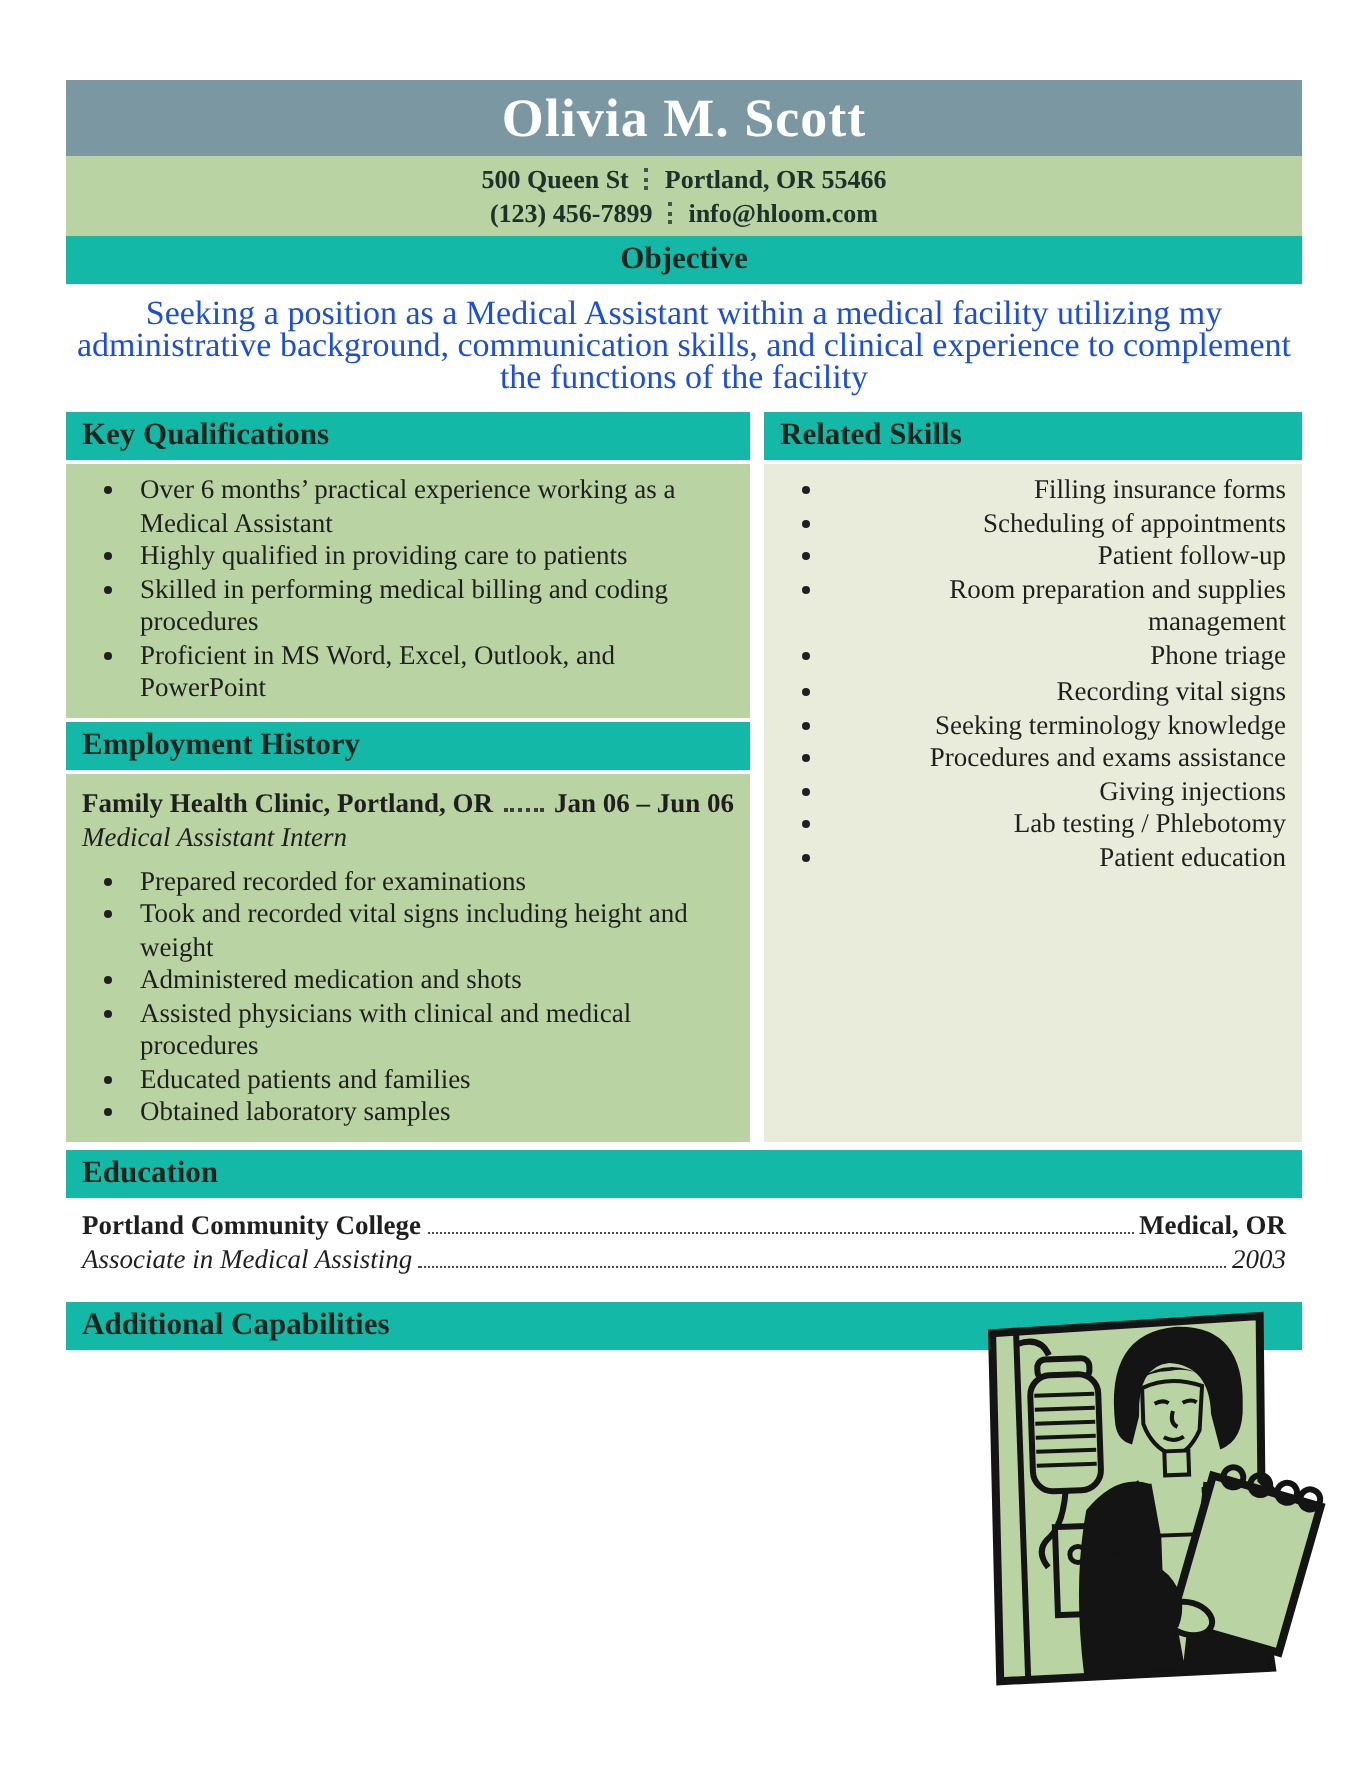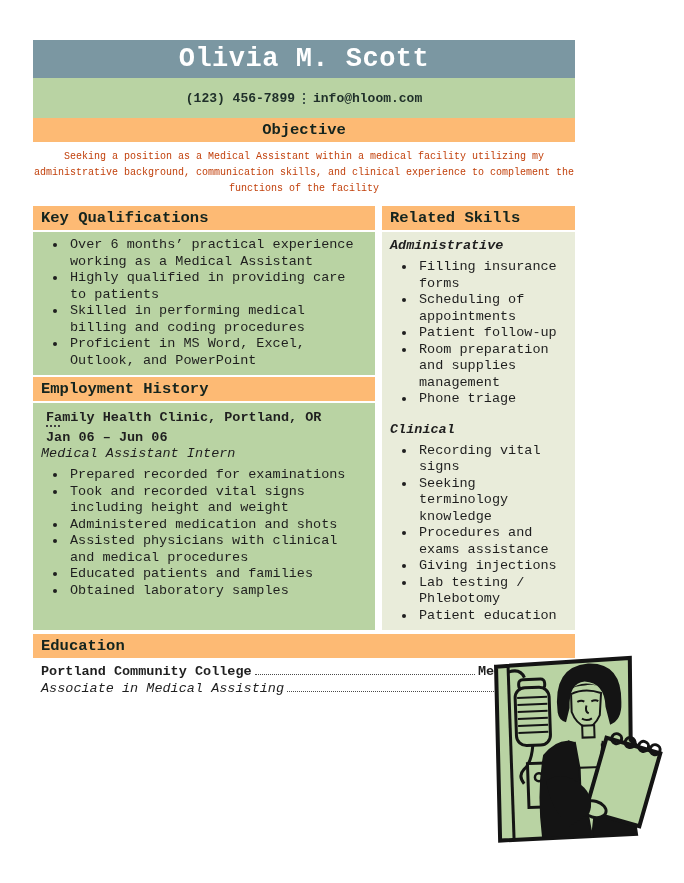--- a/index.html
+++ b/index.html
@@ -1,62 +1,62 @@
 <!DOCTYPE html>
 <html><head>
 <meta charset="utf-8">
 <style>
   * { box-sizing: border-box; }
   html,body { margin:0; padding:0; background:#ffffff; }
   .page {
     position:relative; width:684px; height:883px; background:#ffffff;
     font-family:"Liberation Serif", serif; color:#1f1f1f; overflow:hidden;
   }
-  .content { position:absolute; left:33px; top:40px; width:542px;font-family:Liberation Mono, monospace; }
+  .content { position:absolute; left:33px; top:40px; width:618px; }
 
   
   .name-bar {
     background:#7b97a2; height:38px; display:flex; align-items:center; justify-content:center;
   }
   .name-bar h1 {
     margin:0; color:#ffffff; font-size:27px; font-weight:bold; letter-spacing:0.5px;
   }
   .contact-bar {
     background:#b9d3a3; height:40px; display:flex; flex-direction:column;
     align-items:center; justify-content:center; font-weight:bold; font-size:13px; color:#20302a;
   }
   .contact-line { display:flex; align-items:center; line-height:17px; }
   .vsep {
     display:inline-block; width:0; height:11px; border-left:2px dotted #41554b; margin:0 8px;
   }
   .section-bar {
-    background:#fdba74; height:24px; display:flex; align-items:center;
+    background:#14b8a6; height:24px; display:flex; align-items:center;
     font-weight:bold; font-size:15.5px; color:#14241e; padding:0 8px;
   }
   .section-bar.centered { justify-content:center; }
 
   
   .objective-text {
-    text-align:center; font-size:10px; line-height:16px; margin:7px 0 9px 0; color:#c2410c;
+    text-align:center; font-size:17px; line-height:16px; margin:7px 0 9px 0; color:#1d4ed8;
   }
 
   
   .columns { display:flex; align-items:stretch; }
   .col-left  { width:342px; display:flex; flex-direction:column; }
   .col-gutter{ width:7px; }
-  .col-right { flex:1; display:flex; flex-direction:column; }
+  .col-right { flex:1; display:flex; flex-direction:column;text-align:right; }
   .panel-green { background:#b9d3a3; padding:3px 8px 6px 8px; }
   .panel-cream { background:#e9ecda; padding:3px 8px 6px 8px; }
   .grow { flex:1; }
   .gap2 { height:2px; }
 
   ul.blist { margin:2px 0 0 0; padding-left:26px; font-size:13.5px; line-height:16.5px; }
   ul.blist li { padding-left:3px; margin:0; }
 
-  .employer-line { display:flex; align-items:baseline; font-weight:bold; font-size:13.5px; margin-top:4px;flex-direction:column; }
+  .employer-line { display:flex; align-items:baseline; font-weight:bold; font-size:13.5px; margin-top:4px; }
   .leader { flex:1; border-bottom:2px dotted #3d3d3d; margin:0 5px 3px 5px; min-width:14px; }
   .role-line { font-style:italic; font-size:13.5px; margin:1px 0 6px 0; }
   .group-label { font-style:italic; font-weight:bold; font-size:13.5px; margin:3px 0 6px 0; }
   .group-label.second { margin-top:14px; }
 
   
   .edu-block { padding:5px 8px 8px 8px; }
   .edu-line { display:flex; align-items:baseline; font-size:13.5px; line-height:17px; }
   .edu-line .bold { font-weight:bold; }
   .edu-line .italic { font-style:italic; }
@@ -72,20 +72,25 @@
 <body>
 
 <div class="page">
   <div class="content">
 
     <div class="name-bar">
       <h1>Olivia M. Scott</h1>
     </div>
 
     <div class="contact-bar">
+      <div class="contact-line">
+        <span>500 Queen St</span>
+        <span class="vsep"></span>
+        <span>Portland, OR 55466</span>
+      </div>
       <div class="contact-line">
         <span>(123) 456-7899</span>
         <span class="vsep"></span>
         <span>info@hloom.com</span>
       </div>
     </div>
 
     <div class="section-bar centered">
       <span>Objective</span>
     </div>
@@ -130,29 +135,27 @@
       </div>
 
       <div class="col-gutter"></div>
 
       <div class="col-right">
         <div class="section-bar">
           <span>Related Skills</span>
         </div>
         <div class="gap2"></div>
         <div class="panel-cream grow">
-          <div class="group-label">Administrative</div>
           <ul class="blist">
               <li>Filling insurance forms</li>
               <li>Scheduling of appointments</li>
               <li>Patient follow-up</li>
               <li>Room preparation and supplies management</li>
               <li>Phone triage</li>
             </ul>
-          <div class="group-label second">Clinical</div>
           <ul class="blist">
               <li>Recording vital signs</li>
               <li>Seeking terminology knowledge</li>
               <li>Procedures and exams assistance</li>
               <li>Giving injections</li>
               <li>Lab testing / Phlebotomy</li>
               <li>Patient education</li>
             </ul>
         </div>
       </div>
@@ -169,20 +172,23 @@
         <span class="bold">Medical, OR</span>
       </div>
       <div class="edu-line">
         <span class="italic">Associate in Medical Assisting</span>
         <span class="edu-leader"></span>
         <span class="italic">2003</span>
       </div>
     </div>
 
     <div style="height:5px"></div>
+    <div class="section-bar">
+      <span>Additional Capabilities</span>
+    </div>
   </div>
 
   <div class="illustration">
     <svg width="180" height="200" viewBox="0 0 180 200" xmlns="http://www.w3.org/2000/svg">
       <g transform="rotate(-2 90 100)">
 
         <polygon points="16,14 150,10 148,92 172,118 146,150 150,186 14,188" fill="#b9d3a3" stroke="#141414" stroke-width="4"></polygon>
 
         <g>
           <line x1="28" y1="14" x2="28" y2="188" stroke="#141414" stroke-width="3"></line>

